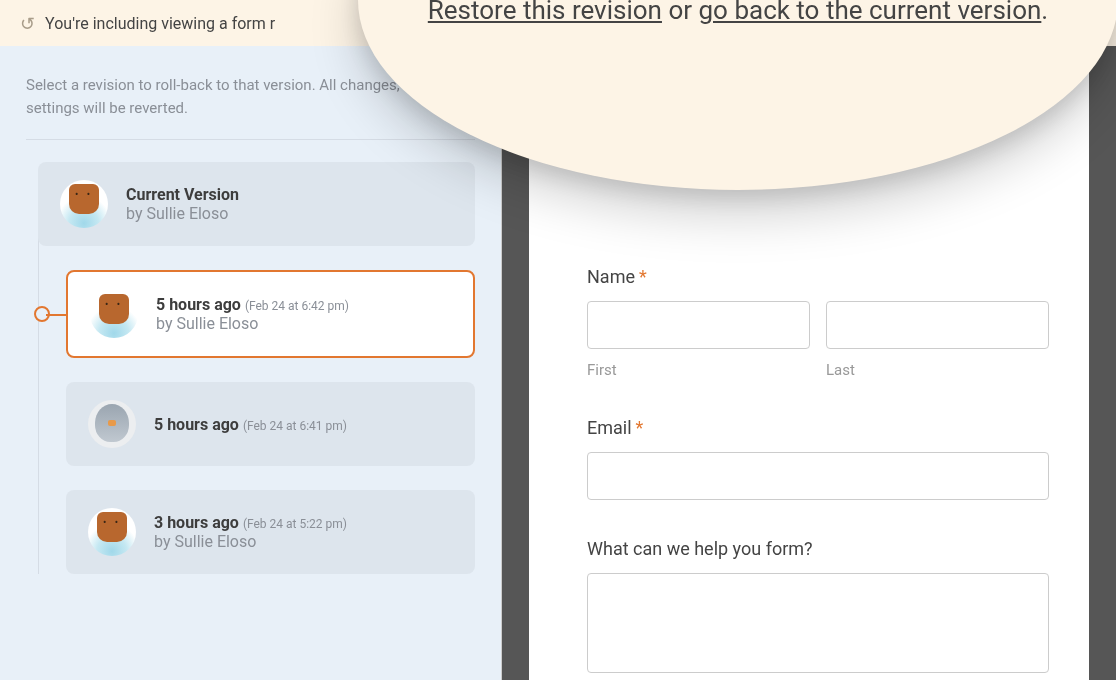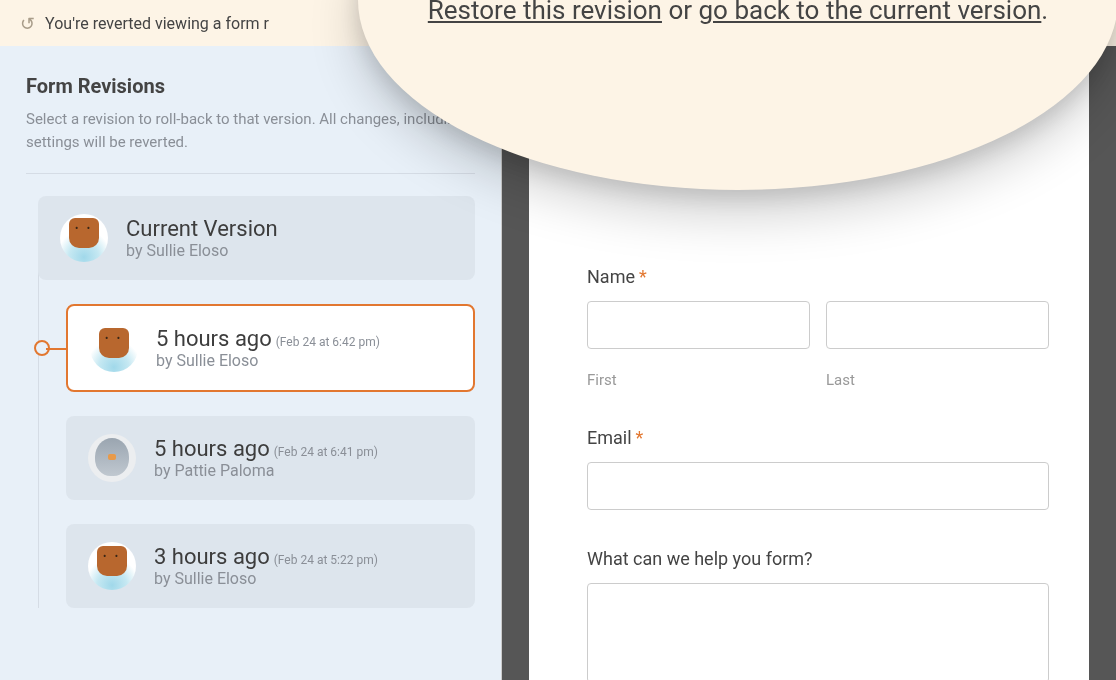--- a/index.html
+++ b/index.html
@@ -163,22 +163,22 @@
       width: 8px;
       height: 6px;
       background: #e89a4a;
       border-radius: 2px;
     }
     
     .revision-info {
       flex: 1;
     }
     .revision-title {
-      font-size: 22px;
-      font-weight: 400;
+      font-size: 16px;
+      font-weight: 700;
       color: #3d3d3d;
       display: inline;
     }
     .revision-time {
       font-size: 12px;
       color: #8a8f97;
       font-weight: 400;
     }
     .revision-author {
       font-size: 16px;
@@ -235,21 +235,21 @@
       height: 100px;
       border: 1px solid #ccc;
       border-radius: 4px;
       padding: 8px 12px;
       font-size: 15px;
       resize: none;
     }
     .sub-label {
       font-size: 15px;
       color: #999;
-      margin-top: 22px;
+      margin-top: 12px;
     }
     
     
     .zoom-lens {
       position: absolute;
       top: -190px;
       left: 358px;
       width: 760px;
       height: 380px;
       border-radius: 50%;
@@ -272,26 +272,25 @@
     .zoom-text a {
       text-decoration: underline;
       color: #444;
     }
   </style>
 </head>
 <body>
 
 <div class="top-banner">
   <span class="history-icon">↺</span>
-  <span>You're reverted viewing a form r</span>
+  <span>You're including viewing a form r</span>
 </div>
 
 <div class="main-area">
   <div class="sidebar">
-    <div class="sidebar-title">Form Revisions</div>
     <div class="sidebar-desc">Select a revision to roll-back to that version. All changes, including settings will be reverted.</div>
     <hr class="divider">
 
     <div class="revisions-list">
 
       <div class="revision-card">
         <div class="avatar avatar-bear"></div>
         <div class="revision-info">
           <div>
             <span class="revision-title">Current Version</span>
@@ -311,21 +310,20 @@
         </div>
       </div>
 
       <div class="revision-card indent">
         <div class="avatar avatar-bird"></div>
         <div class="revision-info">
           <div>
             <span class="revision-title">5 hours ago</span>
             <span class="revision-time">(Feb 24 at 6:41 pm)</span>
           </div>
-          <div class="revision-author">by Pattie Paloma</div>
         </div>
       </div>
 
       <div class="revision-card indent">
         <div class="avatar avatar-bear"></div>
         <div class="revision-info">
           <div>
             <span class="revision-title">3 hours ago</span>
             <span class="revision-time">(Feb 24 at 5:22 pm)</span>
           </div>

